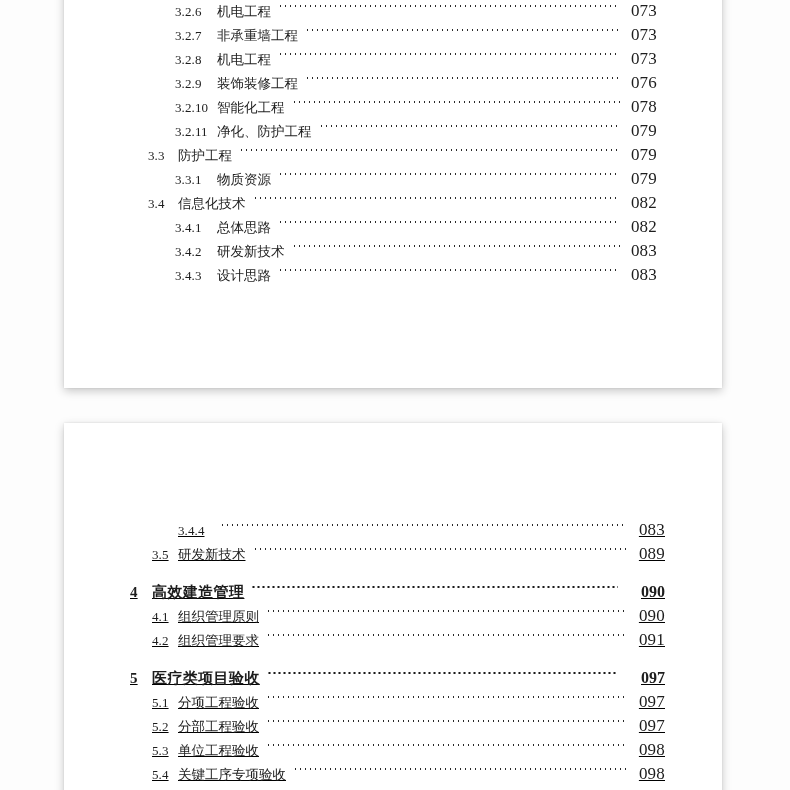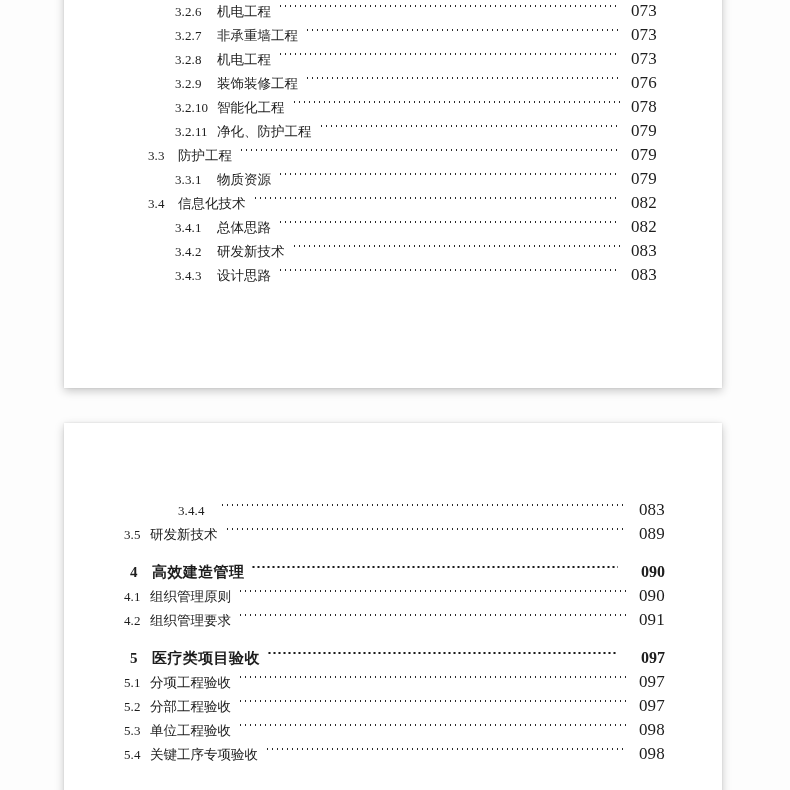--- a/index.html
+++ b/index.html
@@ -34,21 +34,21 @@
     top: 423px;
     height: 640px;
   }
   .toc {
     position: absolute;
     left: 0;
     right: 0;
     top: 0;
   }
   .page-1 .toc { top: 244px; }
-  .page-2 .toc { top: 68px; }
+  .page-2 .toc { top: 88px; text-decoration: underline; }
 
   .row {
     display: flex;
     align-items: baseline;
     height: 24px;
     line-height: 24px;
     color: #1d1d1d;
     font-size: 13.5px;
     white-space: nowrap;
   }
@@ -94,21 +94,21 @@
   .page-1 .lvl2 .num { width: 30px; margin-left: 84px; }
   .page-1 .lvl2 .pg  { width: 30px; margin-right: 65px; }
   .page-1 .lvl3 .num { width: 42px; margin-left: 111px; }
   .page-1 .lvl3 .pg  { width: 30px; margin-right: 65px; }
 
   
   .page-2 .lvl1 { font-weight: bold; font-size: 15px; }
   .page-2 .lvl1 .num { width: 18px; margin-left: 66px; font-size: 15px; font-weight: bold; }
   .page-2 .lvl1 .title { padding-left: 4px; letter-spacing: 0.4px; text-align: center; }
   .page-2 .lvl1 .pg  { width: 40px; margin-right: 57px; font-size: 16px; font-weight: bold; letter-spacing: 0; }
-  .page-2 .lvl2 .num { width: 26px; margin-left: 60px; }
+  .page-2 .lvl2 .num { width: 26px; margin-left: 88px; }
   .page-2 .lvl2 .pg  { width: 32px; margin-right: 57px; }
   .page-2 .lvl3 .num { width: 40px; margin-left: 114px; }
   .page-2 .lvl3 .pg  { width: 32px; margin-right: 57px; }
 
   .row.lvl1 .leader::before {
     background-image: radial-gradient(circle, #1a1a1a 1.0px, rgba(0,0,0,0) 1.25px);
     background-size: 5px 2px;
   }
   .spacer-lg { height: 14px; }
 </style>

